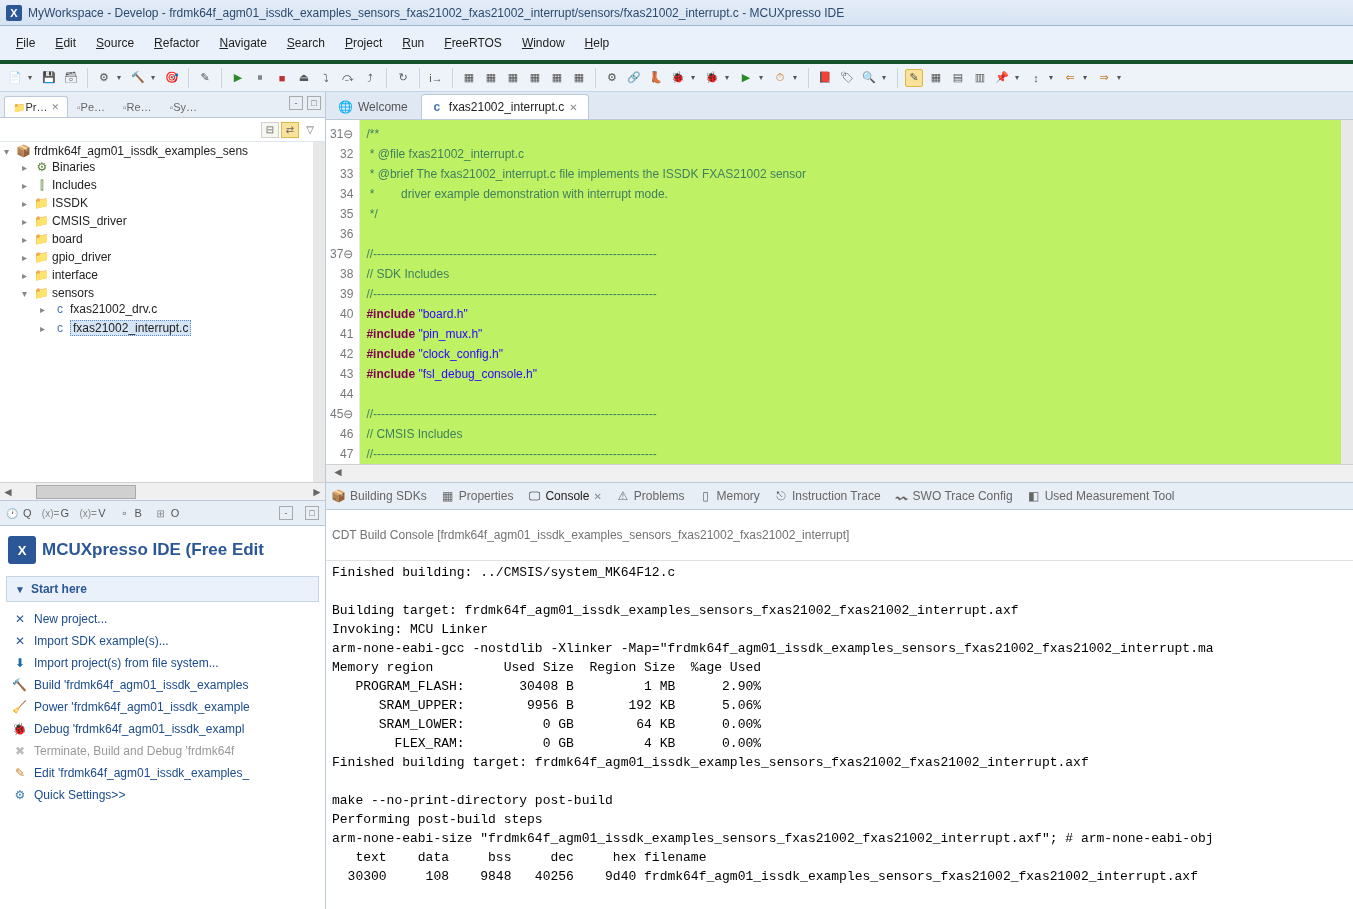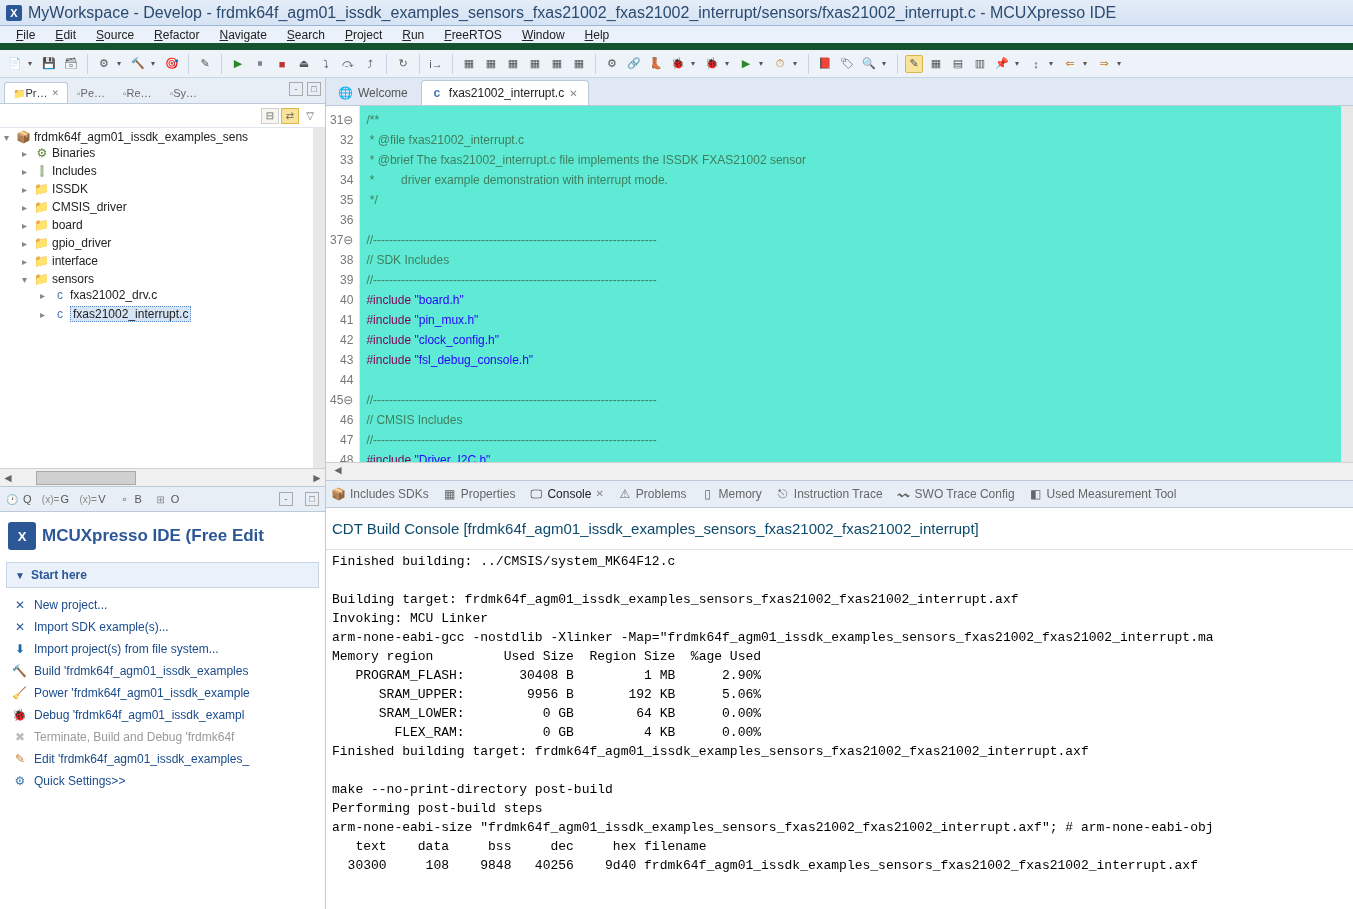--- a/index.html
+++ b/index.html
@@ -1,24 +1,24 @@
 <!DOCTYPE html>
 <html><head>
 <meta charset="utf-8">
 <style>
 * { box-sizing: border-box; margin: 0; padding: 0; font-family: "Segoe UI", Tahoma, sans-serif; font-size: 12px; }
 body { background: #f0f0f0; width: 1353px; height: 909px; overflow: hidden; display: flex; flex-direction: column; }
 
 
 .title-bar { background: linear-gradient(#e4ecf7, #d6e3f3); height: 26px; display: flex; align-items: center; padding: 0 6px; border-bottom: 1px solid #9db6d6; }
 .title-bar .app-icon { width: 16px; height: 16px; background: #2b5797; color: #fff; font-weight: bold; font-size: 11px; display: flex; align-items: center; justify-content: center; margin-right: 6px; border-radius: 2px; }
-.title-bar .title-text { color: #2b4a6f; font-size: 16px; }
-
-
-.menu-bar { background: #eaf1fa; height: 24px; display: flex; align-items: center; padding: 0 6px; border-bottom: 7px solid #14532d; }
+.title-bar .title-text { color: #2b4a6f; font-size: 12px; }
+
+
+.menu-bar { background: #eaf1fa; height: 24px; display: flex; align-items: center; padding: 17px 6px; border-bottom: 4px solid #14532d; }
 .menu-bar .menu-item { padding: 3px 10px; color: #222; cursor: default; }
 .menu-bar .menu-item u { text-decoration: underline; }
 
 
 .tool-bar { background: #eef3fa; height: 28px; display: flex; align-items: center; padding: 0 6px; gap: 4px; border-bottom: 1px solid #c7d4e4; overflow: hidden; }
 .tool-bar .tb-btn { width: 18px; height: 18px; display: inline-flex; align-items: center; justify-content: center; font-size: 11px; color: #555; border: 1px solid transparent; border-radius: 2px; }
 .tool-bar .tb-sep { width: 1px; height: 20px; background: #c7d4e4; margin: 0 3px; }
 .tb-drop { width: 8px; font-size: 8px; color: #555; }
 
 
@@ -73,36 +73,36 @@
 .qs-links .ql { display: flex; align-items: center; gap: 6px; padding: 3px 6px; color: #1a4b8c; white-space: nowrap; overflow: hidden; }
 .qs-links .ql.disabled { color: #999; }
 .qs-links .ql .ql-icon { width: 16px; height: 16px; display: inline-flex; align-items: center; justify-content: center; font-size: 12px; }
 
 
 .editor-tabs { background: #dfe8f3; height: 28px; display: flex; align-items: flex-end; padding-left: 4px; border-bottom: 1px solid #bcc9d8; }
 .editor-tab { display: flex; align-items: center; padding: 5px 10px 5px 8px; color: #555; border: 1px solid transparent; border-bottom: none; gap: 5px; margin-right: 2px; }
 .editor-tab.active { background: #fff; border-color: #bcc9d8; color: #222; border-radius: 4px 4px 0 0; }
 .editor-tab .et-icon { width: 14px; height: 14px; display: inline-flex; align-items: center; justify-content: center; }
 
-.editor-body { flex: 1; background: #5eead4; display: flex; overflow: hidden; font-family: Consolas, "Courier New", monospace; font-size: 13px; }
+.editor-body { flex: 1; background: #bef264; display: flex; overflow: hidden; font-family: Consolas, "Courier New", monospace; font-size: 13px; }
 .gutter { background: #fff; color: #787878; text-align: right; padding: 4px 6px 4px 4px; border-right: 1px solid #e8e8e8; line-height: 20px; user-select: none; }
 .gutter .ln { display: block; height: 20px; }
 .code { padding: 4px 0 4px 6px; line-height: 20px; white-space: pre; color: #000; overflow: hidden; flex: 1; }
 .code .cm { color: #3f7f5f; }
-.code .kw { color: #7f0055; font-weight: normal; }
+.code .kw { color: #7f0055; font-weight: bold; }
 .code .str { color: #2a00ff; }
 .editor-hscroll { height: 18px; background: #f0f0f0; border-top: 1px solid #d0d0d0; }
 
 
 .bottom-tabs { background: #e8eef6; height: 28px; display: flex; align-items: center; padding: 0 6px; gap: 14px; border-top: 1px solid #bcc9d8; border-bottom: 1px solid #bcc9d8; overflow: hidden; }
 .bottom-tabs .bt { display: flex; align-items: center; gap: 4px; color: #666; font-size: 12px; white-space: nowrap; }
 .bottom-tabs .bt.active { color: #222; }
 .bottom-tabs .bt .bt-icon { width: 14px; height: 14px; display: inline-flex; align-items: center; justify-content: center; }
 
-.console-hdr { background: #fff; padding: 12px 6px; color: #0c4a6e; border-bottom: 1px solid #e0e0e0; font-size: 15px; }
+.console-hdr { background: #fff; padding: 18px 6px; color: #737373; border-bottom: 1px solid #e0e0e0; font-size: 12px; }
 .console-body { flex: 1; background: #fff; font-family: Consolas, "Courier New", monospace; font-size: 13px; padding: 2px 6px; white-space: pre; line-height: 19px; overflow: hidden; color: #000; }
 
 .right-scroll { width: 12px; background: #e8e8e8; }
 </style>
 </head>
 <body>
 
 <div class="title-bar">
   <div class="app-icon">X</div>
   <div class="title-text">MyWorkspace - Develop - frdmk64f_agm01_issdk_examples_sensors_fxas21002_fxas21002_interrupt/sensors/fxas21002_interrupt.c - MCUXpresso IDE</div>
@@ -334,21 +334,21 @@
       <div class="code" id="code"><div style="height: 20px;"><span class="cm">/**</span></div><div style="height: 20px;"><span class="cm"> * @file fxas21002_interrupt.c</span></div><div style="height: 20px;"><span class="cm"> * @brief The fxas21002_interrupt.c file implements the ISSDK FXAS21002 sensor</span></div><div style="height: 20px;"><span class="cm"> *        driver example demonstration with interrupt mode.</span></div><div style="height: 20px;"><span class="cm"> */</span></div><div style="height: 20px;">&nbsp;</div><div style="height: 20px;"><span class="cm">//-----------------------------------------------------------------------</span></div><div style="height: 20px;"><span class="cm">// SDK Includes</span></div><div style="height: 20px;"><span class="cm">//-----------------------------------------------------------------------</span></div><div style="height: 20px;"><span class="kw">#include </span><span class="str">"board.h"</span></div><div style="height: 20px;"><span class="kw">#include </span><span class="str">"pin_mux.h"</span></div><div style="height: 20px;"><span class="kw">#include </span><span class="str">"clock_config.h"</span></div><div style="height: 20px;"><span class="kw">#include </span><span class="str">"fsl_debug_console.h"</span></div><div style="height: 20px;">&nbsp;</div><div style="height: 20px;"><span class="cm">//-----------------------------------------------------------------------</span></div><div style="height: 20px;"><span class="cm">// CMSIS Includes</span></div><div style="height: 20px;"><span class="cm">//-----------------------------------------------------------------------</span></div><div style="height: 20px;"><span class="kw">#include </span><span class="str">"Driver_I2C.h"</span></div></div>
       <div class="right-scroll"></div>
     </div>
     <div class="editor-hscroll">
       <span style="padding:0 6px;color:#666">◄</span>
     </div>
 
     <div class="bottom-tabs" id="bottom-tabs">
         <span class="bt">
           <span class="bt-icon">📦</span>
-          <span>Includes SDKs</span>
+          <span>Building SDKs</span>
         </span>
         <span class="bt">
           <span class="bt-icon">▦</span>
           <span>Properties</span>
         </span>
         <span class="bt active">
           <span class="bt-icon">🖵</span>
           <span>Console</span> 
           <span style="font-size:10px;color:#888">✕</span>
         </span>

